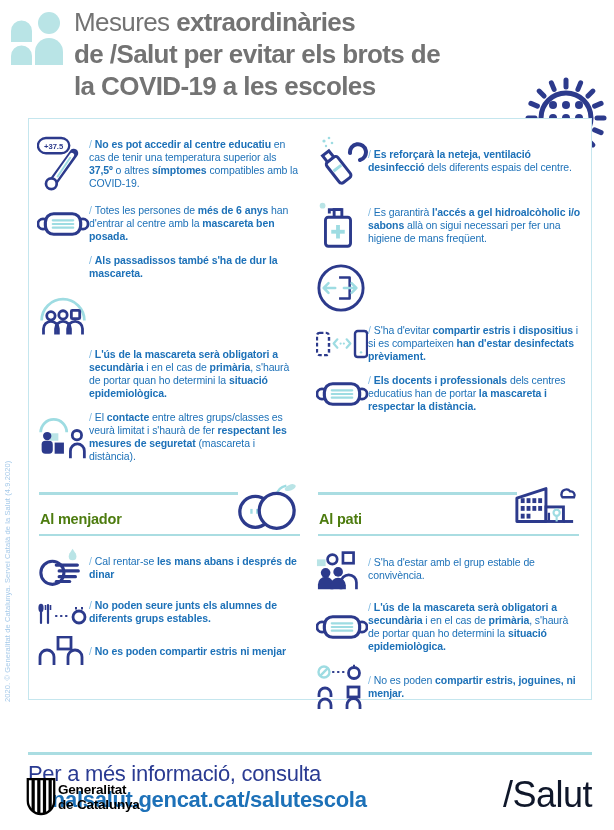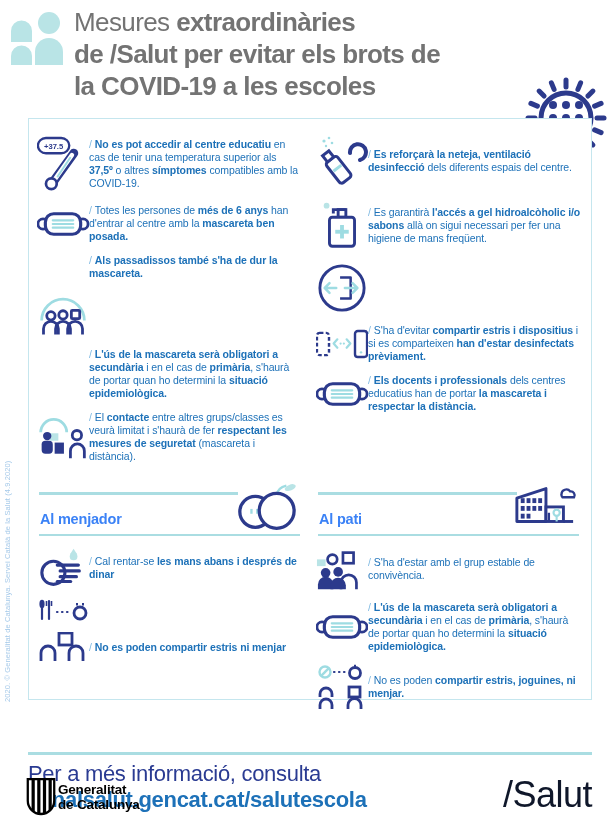--- a/index.html
+++ b/index.html
@@ -16,31 +16,31 @@
   .people-logo { left:10px; top:12px; }
   .page-title { left:74px; top:6px; font-size:26px; line-height:32px; font-weight:700; color:#737373; letter-spacing:-0.6px; }
   .page-title .light { font-weight:400; }
   .virus { left:522px; top:74px; }
 
   
   .main-box { left:28px; top:118px; width:564px; height:582px; border:1.5px solid #c5e6ee; background:#fff; padding:16px 10px 0 8px; }
   .box-grid { display:grid; grid-template-columns:1fr 1fr; column-gap:14px; }
 
   .item { display:flex; align-items:center; margin-bottom:11px; }
-  .icon-slot { flex:0 0 52px; width:52px; display:flex; justify-content:center; align-items:center; }
+  .icon-slot { flex:0 0 52px; width:52px; display:flex; align-items:center; }
   .txt { font-size:10.5px; line-height:13px; letter-spacing:-0.1px; color:#1d71b8; }
   .slash { color:#7fb9e2; margin-right:3px; }
   .b { font-weight:700; }
 
   
   .sec { margin-top:16px; }
   .sec-head { position:relative; height:46px; margin-bottom:12px; }
   .line-top { position:absolute; top:2px; left:2px; right:64px; height:2.5px; background:#aadde2; }
   .line-bottom { position:absolute; bottom:0; left:2px; right:2px; height:2.5px; background:#aadde2; }
-  .sec-title { position:absolute; left:3px; bottom:9px; font-size:14.5px; font-weight:700; color:#3b82f6; letter-spacing:-0.2px; }
+  .sec-title { position:absolute; left:3px; bottom:9px; font-size:14.5px; font-weight:700; color:#4d7c0f; letter-spacing:-0.2px; }
   .sec-icon { position:absolute; right:4px; top:-8px; }
 
   
   .info { left:28px; top:721px; width:570px; font-size:22px; letter-spacing:-0.3px; color:#2a3b92;margin-top:40px; }
   .info .link { font-weight:700; color:#1d71b8; }
   .divider { left:28px; top:752px; width:564px; height:2.5px; background:#aadde2; }
   .footer-logo { left:24px; top:777px; display:flex; align-items:center; gap:0; }
   .logo-text { font-size:13.5px; line-height:15.5px; font-weight:700; color:#000; letter-spacing:-0.2px; }
   .salut { right:22px; top:774px; font-size:36px; color:#0f172a; letter-spacing:-0.5px; }
   .side-note { left:3px; top:702px; transform:rotate(-90deg); transform-origin:0 0; font-size:7.5px; color:#a5c9e9; white-space:nowrap; letter-spacing:0.1px; }
@@ -293,20 +293,21 @@
             <line x1="4" y1="8" x2="4" y2="20" stroke="#2c3a8c" stroke-width="2.2" stroke-linecap="round"></line>
             <line x1="11" y1="2" x2="11" y2="20" stroke="#2c3a8c" stroke-width="2.2" stroke-linecap="round"></line>
             <line x1="8.5" y1="2" x2="8.5" y2="7" stroke="#2c3a8c" stroke-width="1.6"></line>
             <line x1="13.5" y1="2" x2="13.5" y2="7" stroke="#2c3a8c" stroke-width="1.6"></line>
             <line x1="19" y1="13" x2="33" y2="13" stroke="#2c3a8c" stroke-width="2.2" stroke-linecap="round" stroke-dasharray="0.5 4.5"></line>
             <circle cx="42" cy="14" r="6" fill="#fff" stroke="#2c3a8c" stroke-width="2.8"></circle>
             <line x1="39" y1="4" x2="39" y2="6.5" stroke="#2c3a8c" stroke-width="2"></line>
             <line x1="45" y1="4" x2="45" y2="6.5" stroke="#2c3a8c" stroke-width="2"></line>
           </svg>
         </div>
+        <div class="txt"><span class="slash">/</span><span><span class="b">No poden seure junts els alumnes de diferents grups estables.</span></span></div>
       </div>
 
       <div class="item">
         <div class="icon-slot">
           <svg width="50" height="30" viewBox="0 0 50 30">
             <path d="M3,29 v-8 a7,7 0 0 1 14,0 v8" fill="none" stroke="#2c3a8c" stroke-width="2.8"></path>
             <rect x="21" y="1" width="13" height="12" fill="#fff" stroke="#2c3a8c" stroke-width="2.8"></rect>
             <path d="M31,29 v-8 a7,7 0 0 1 14,0 v8" fill="none" stroke="#2c3a8c" stroke-width="2.8"></path>
           </svg>
         </div>

